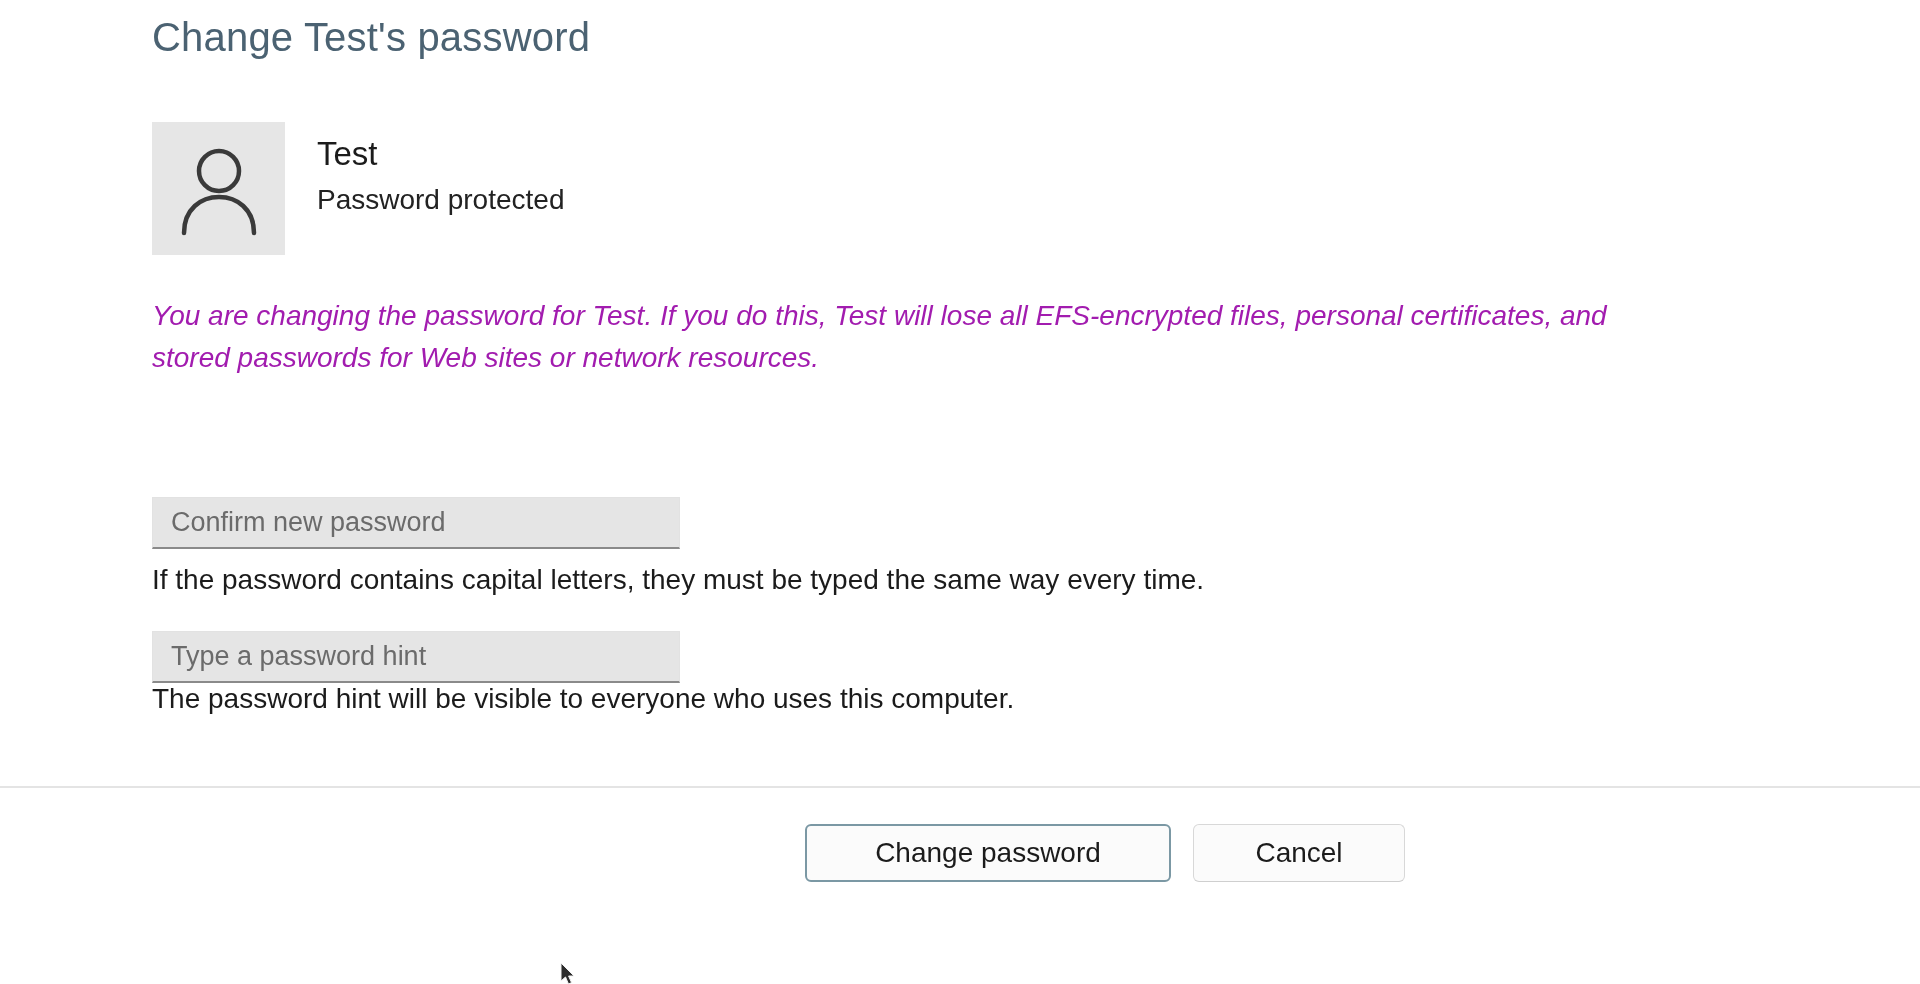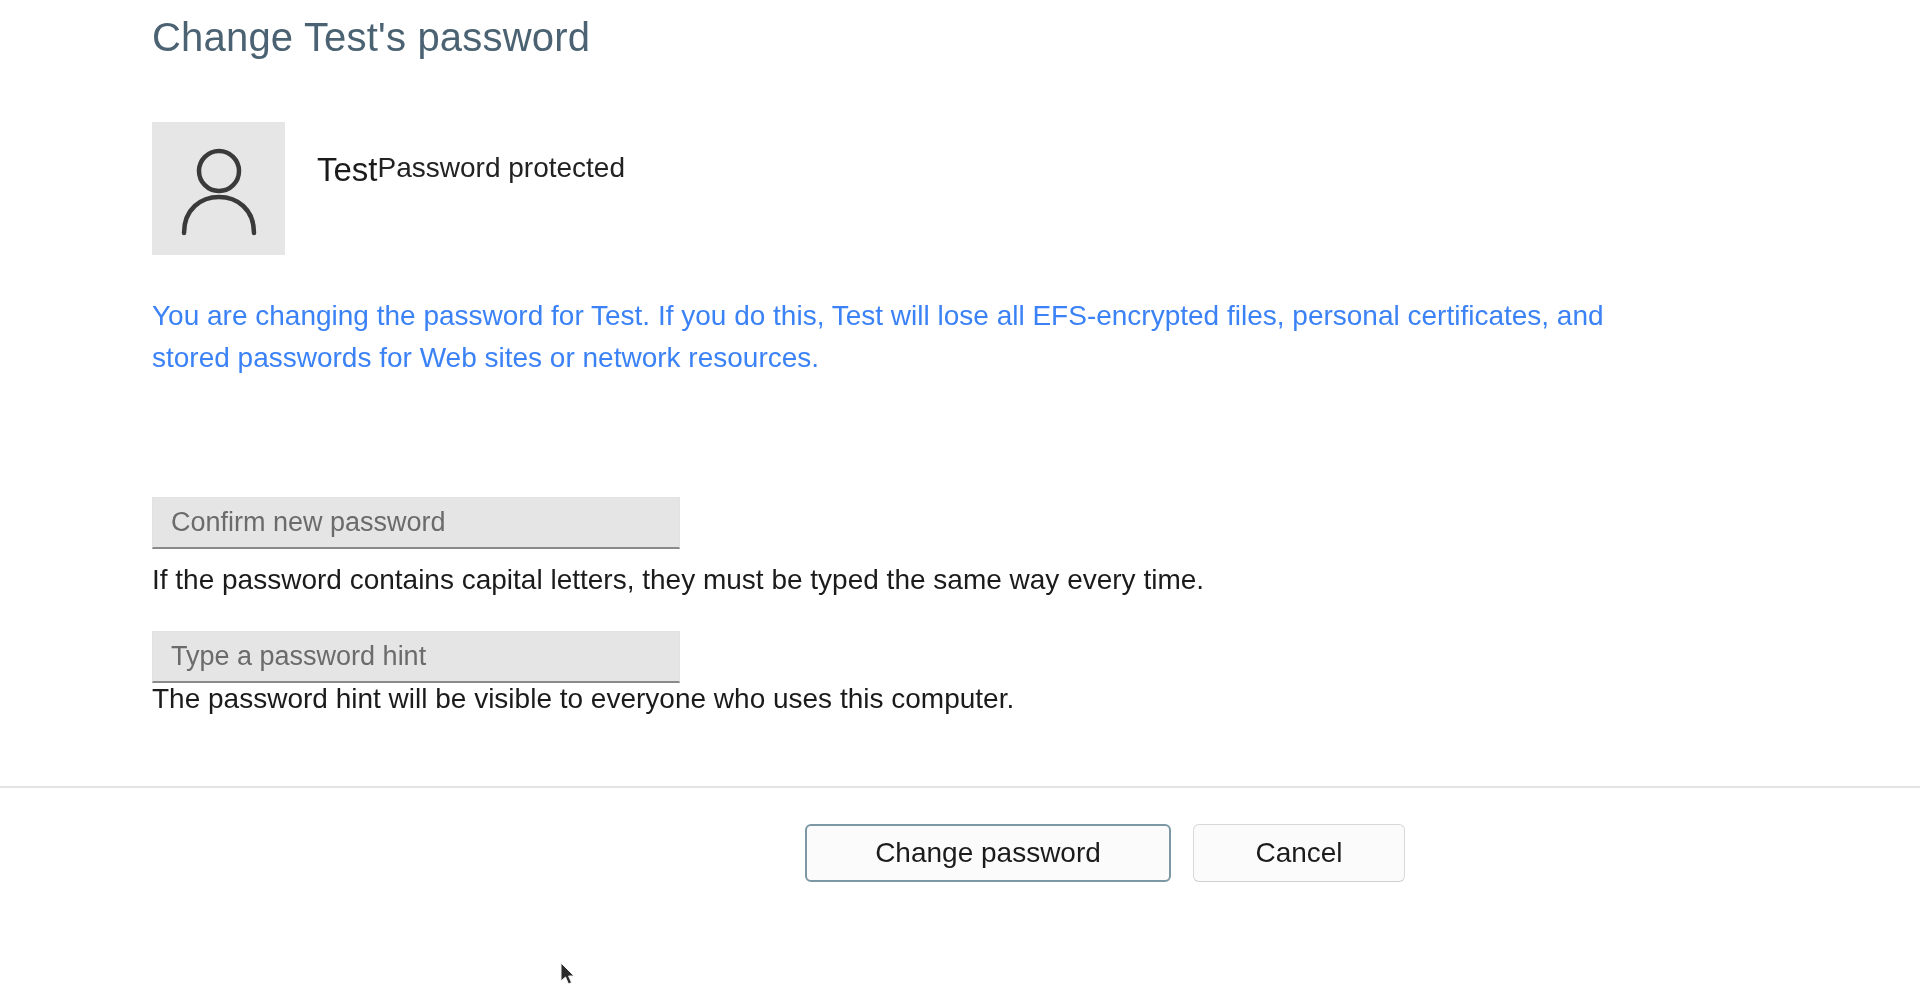--- a/index.html
+++ b/index.html
@@ -49,23 +49,23 @@
     height: 133px;
     background: #e6e6e6;
     display: flex;
     align-items: center;
     justify-content: center;
     flex: 0 0 auto;
   }
   .avatar svg { display: block; }
   .account-text {
     margin-left: 32px;
-    margin-top: 24px;
-    display: flex;
-    flex-direction: row;
+    margin-top: 8px;
+    display: flex;
+    flex-direction: column;
   }
   .account-name {
     font-size: 33px;
     font-weight: 400;
     color: #1b1b1b;
     line-height: 48px;
     white-space: nowrap;
   }
   .account-type,
   .account-status {
@@ -77,21 +77,22 @@
   }
 
   
   .description {
     position: absolute;
     left: 152px;
     top: 295px;
     width: 1520px;
     font-size: 28px;
     line-height: 42px;
-    color: #3b82f6;
+    color: #a21caf;
+    font-style: italic;
   }
 
   
   .field {
     position: absolute;
     left: 152px;
     width: 528px;
     height: 52px;
     box-sizing: border-box;
     background: #e5e5e5;

